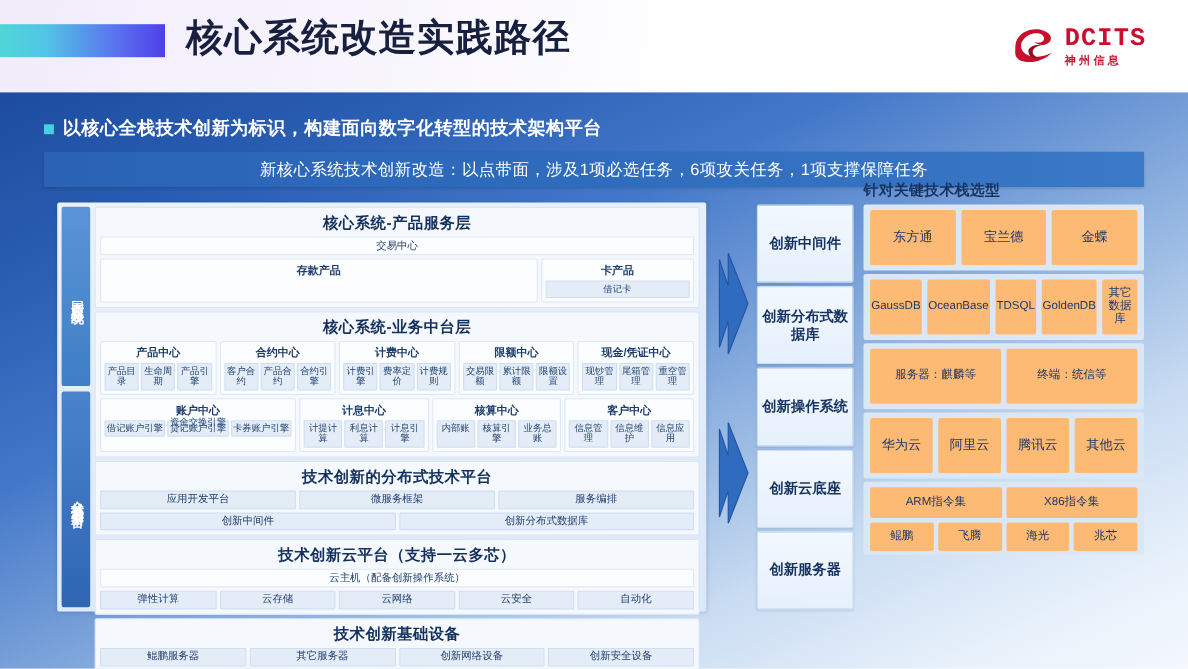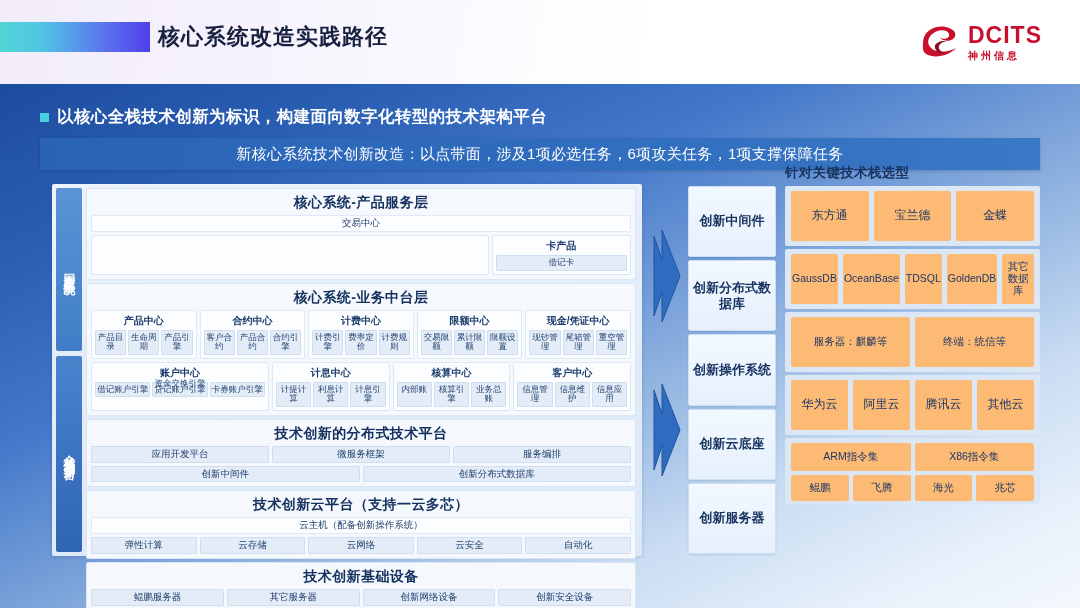--- a/index.html
+++ b/index.html
@@ -13,30 +13,30 @@
   
   #header{
     position:absolute;left:0;top:0;width:1080px;height:84px;
     background:linear-gradient(100deg,#f2ecfb 0%,#f7f4fd 28%,#ffffff 60%,#ffffff 100%);
   }
   #title-bar{
     position:absolute;left:0;top:22px;width:150px;height:30px;
     background:linear-gradient(90deg,#4fd6d8 0%,#52c4e6 28%,#5a6ff0 72%,#4f3fe8 100%);
   }
   #page-title{
-    position:absolute;left:158px;top:18px;
-    font-size:22px;font-weight:bold;color:#17203f;
+    position:absolute;left:169px;top:18px;
+    font-size:34px;font-weight:bold;color:#17203f;
     letter-spacing:1px;line-height:38px;
-    font-family:Liberation Sans, sans-serif;
+    font-family:Liberation Mono, monospace;
   }
   #logo{position:absolute;right:38px;top:18px;height:48px;display:flex;align-items:center;gap:7px;}
   #logo-mark{width:42px;height:42px;position:relative;}
   #logo-text{display:flex;flex-direction:column;line-height:1;}
   #logo-en{font-size:23px;font-weight:bold;color:#c8102e;letter-spacing:1px;
-    font-family:Liberation Sans, sans-serif;}
+    font-family:Liberation Mono, monospace;}
   #logo-cn{font-size:10px;font-weight:bold;color:#c8102e;letter-spacing:3px;margin-top:4px;}
 
   
   #stage{
     position:absolute;left:0;top:84px;width:1080px;height:524px;
     background:linear-gradient(155deg,#1d4c9e 0%,#2a5fb4 18%,#4277c9 35%,#8fb2e0 58%,#c9dcf2 75%,#e8f1fb 90%,#f4f8fd 100%);
   }
   
   #bullet-row{position:absolute;left:40px;top:22px;display:flex;align-items:center;gap:8px;}
   #bullet-square{width:9px;height:9px;background:#45d0e0;display:inline-block;}
@@ -185,20 +185,21 @@
       <div class="vtab" id="vtab-top">国产核心系统</div>
       <div class="vtab" id="vtab-bot">全栈技术创新平台</div>
 
       <div id="left-inner">
 
         <div class="sect">
           <div class="sect-title">核心系统-产品服务层</div>
           <div class="wide-label" style="margin-bottom:3px;">交易中心</div>
           <div class="row">
             <div class="grp" style="flex:4;">
+              <div class="grp-title">存款产品</div>
             </div>
             <div class="grp" style="flex:1.35;">
               <div class="grp-title">卡产品</div>
               <div class="grp-cells">
                 <div class="cell">借记卡</div>
               </div>
             </div>
           </div>
         </div>
 

